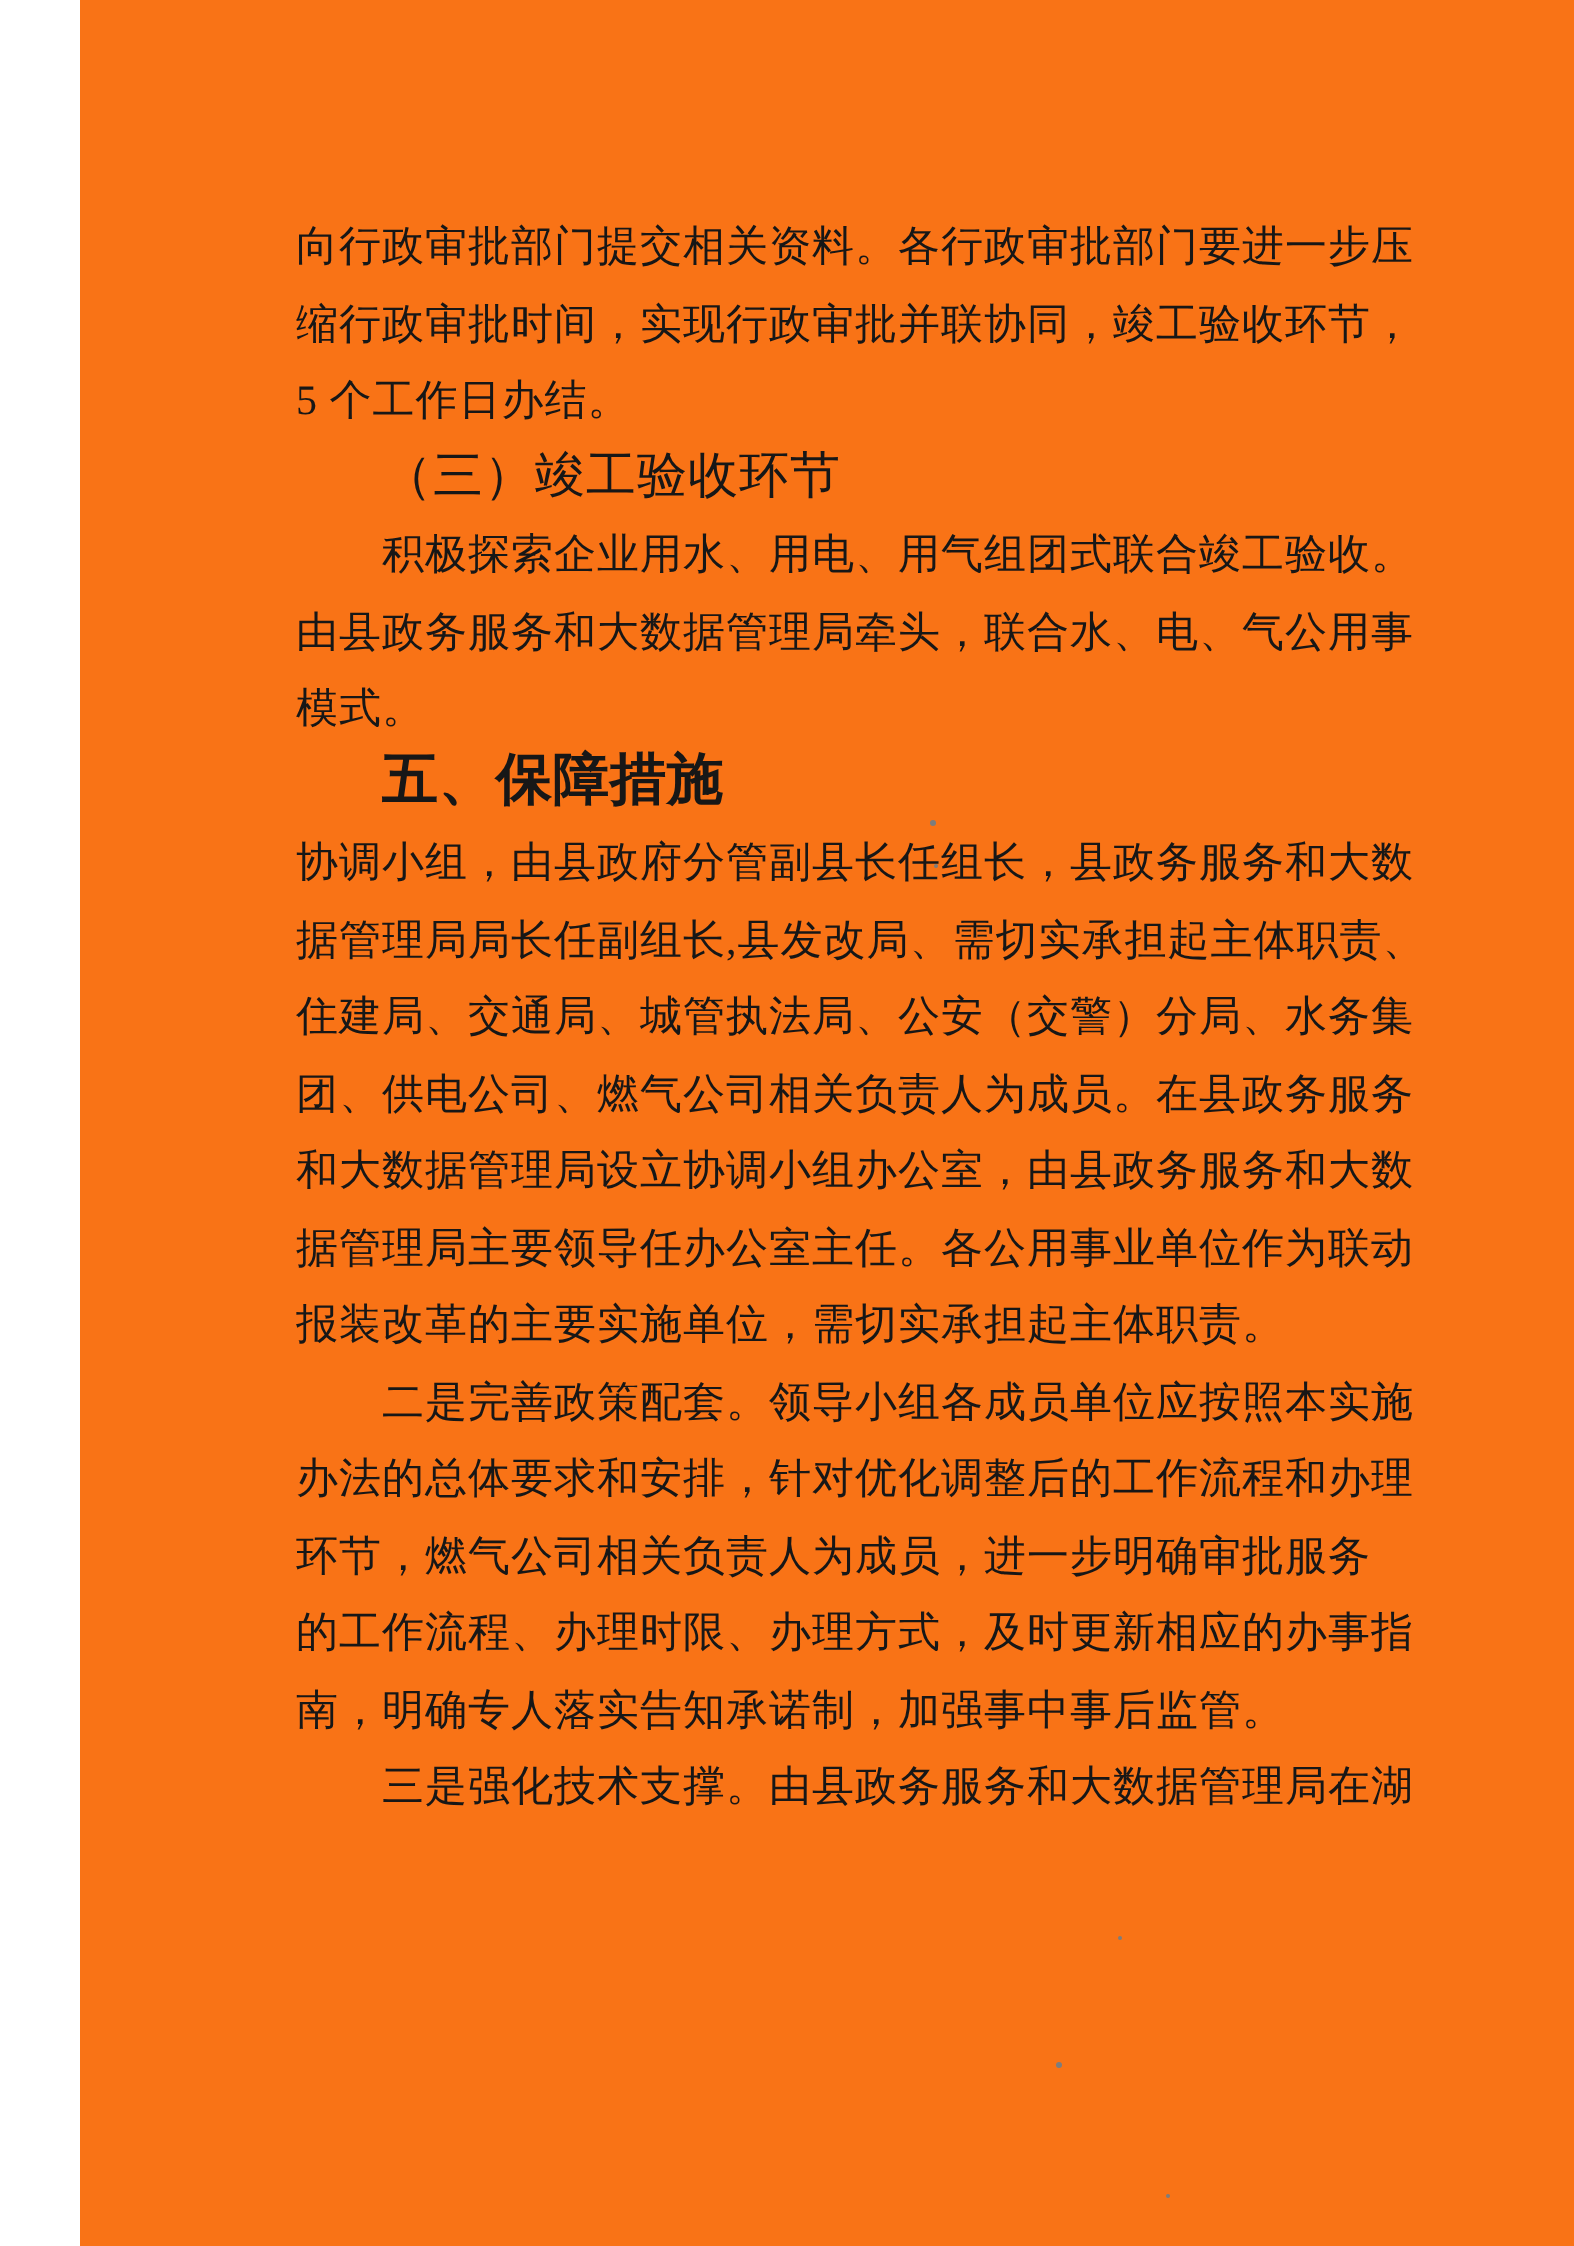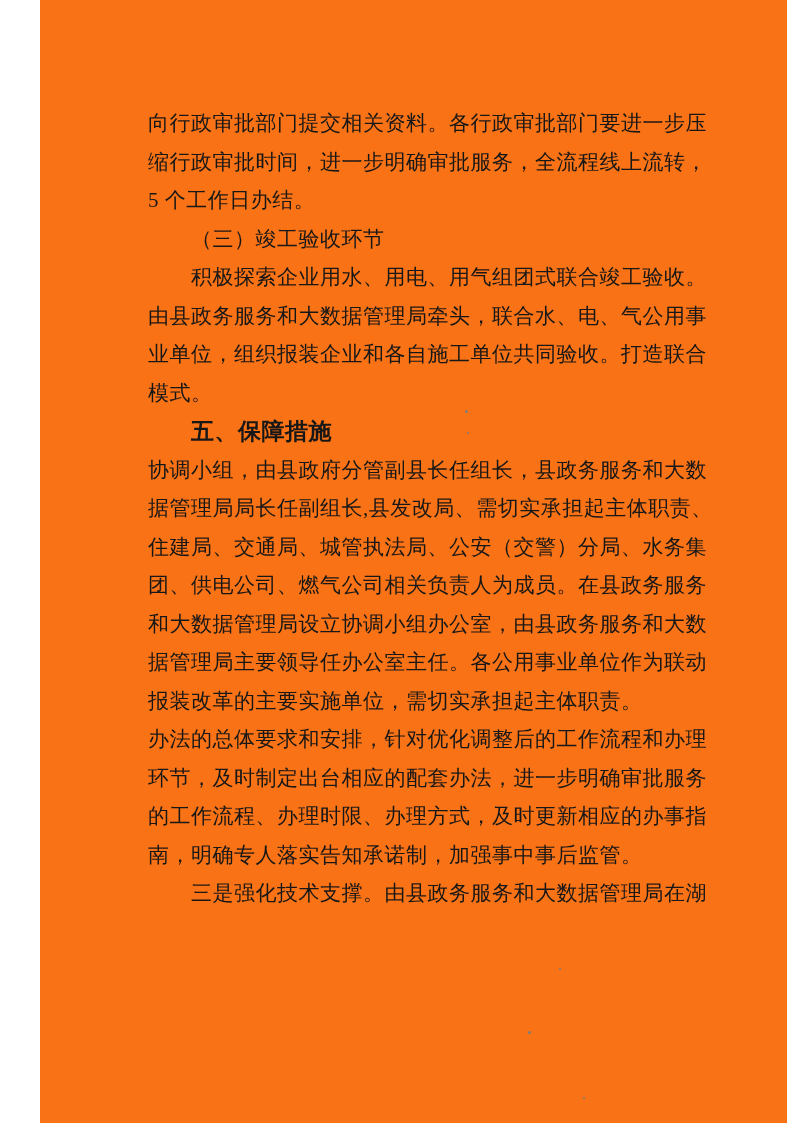--- a/index.html
+++ b/index.html
@@ -28,59 +28,59 @@
     line-height: 38.5px;
     font-size: 21px;
     letter-spacing: 0.5px;
     white-space: nowrap;
   }
   .line.indent {
     text-indent: 43px;
   }
   .line.subheading {
     
-    font-size: 21px;
+    font-size: 25px;
   }
   .line.heading {
     
     font-weight: 700;
-    font-family: Liberation Sans, sans-serif;
-    font-size: 23px;
+    font-family: Liberation Mono, monospace;
+    font-size: 28px;
   }
   .speckle {
     position: absolute;
     background: #7d7d7d;
     border-radius: 50%;
     width: 3px;
     height: 3px;
   }
 </style>
 </head>
 <body>
 
 <div class="page">
   <div class="content">
       <div class="line body">向行政审批部门提交相关资料。各行政审批部门要进一步压</div>
-      <div class="line body">缩行政审批时间，进一步明确审批服务，全流程线上流转，</div>
+      <div class="line body">缩行政审批时间，实现行政审批并联协同，竣工验收环节，</div>
       <div class="line body">5 个工作日办结。</div>
       <div class="line subheading indent">（三）竣工验收环节</div>
       <div class="line body indent">积极探索企业用水、用电、用气组团式联合竣工验收。</div>
       <div class="line body">由县政务服务和大数据管理局牵头，联合水、电、气公用事</div>
-      <div class="line body">业单位，组织报装企业和各自施工单位共同验收。打造联合</div>
       <div class="line body">模式。</div>
       <div class="line heading indent">五、保障措施</div>
       <div class="line body">协调小组，由县政府分管副县长任组长，县政务服务和大数</div>
       <div class="line body">据管理局局长任副组长,县发改局、需切实承担起主体职责、</div>
       <div class="line body">住建局、交通局、城管执法局、公安（交警）分局、水务集</div>
       <div class="line body">团、供电公司、燃气公司相关负责人为成员。在县政务服务</div>
       <div class="line body">和大数据管理局设立协调小组办公室，由县政务服务和大数</div>
       <div class="line body">据管理局主要领导任办公室主任。各公用事业单位作为联动</div>
       <div class="line body">报装改革的主要实施单位，需切实承担起主体职责。</div>
+      <div class="line body indent">二是完善政策配套。领导小组各成员单位应按照本实施</div>
       <div class="line body">办法的总体要求和安排，针对优化调整后的工作流程和办理</div>
-      <div class="line body">环节，及时制定出台相应的配套办法，进一步明确审批服务</div>
+      <div class="line body">环节，燃气公司相关负责人为成员，进一步明确审批服务</div>
       <div class="line body">的工作流程、办理时限、办理方式，及时更新相应的办事指</div>
       <div class="line body">南，明确专人落实告知承诺制，加强事中事后监管。</div>
       <div class="line body indent">三是强化技术支撑。由县政务服务和大数据管理局在湖</div>
     </div>
 
   <div class="speckle" style="left:425px; top:410px;"></div>
   <div class="speckle" style="left:427px; top:432px; width:2px; height:2px;"></div>
   <div class="speckle" style="left:519px; top:968px; width:2px; height:2px;"></div>
   <div class="speckle" style="left:488px; top:1031px;"></div>
   <div class="speckle" style="left:543px; top:1097px; width:2px; height:2px;"></div>

